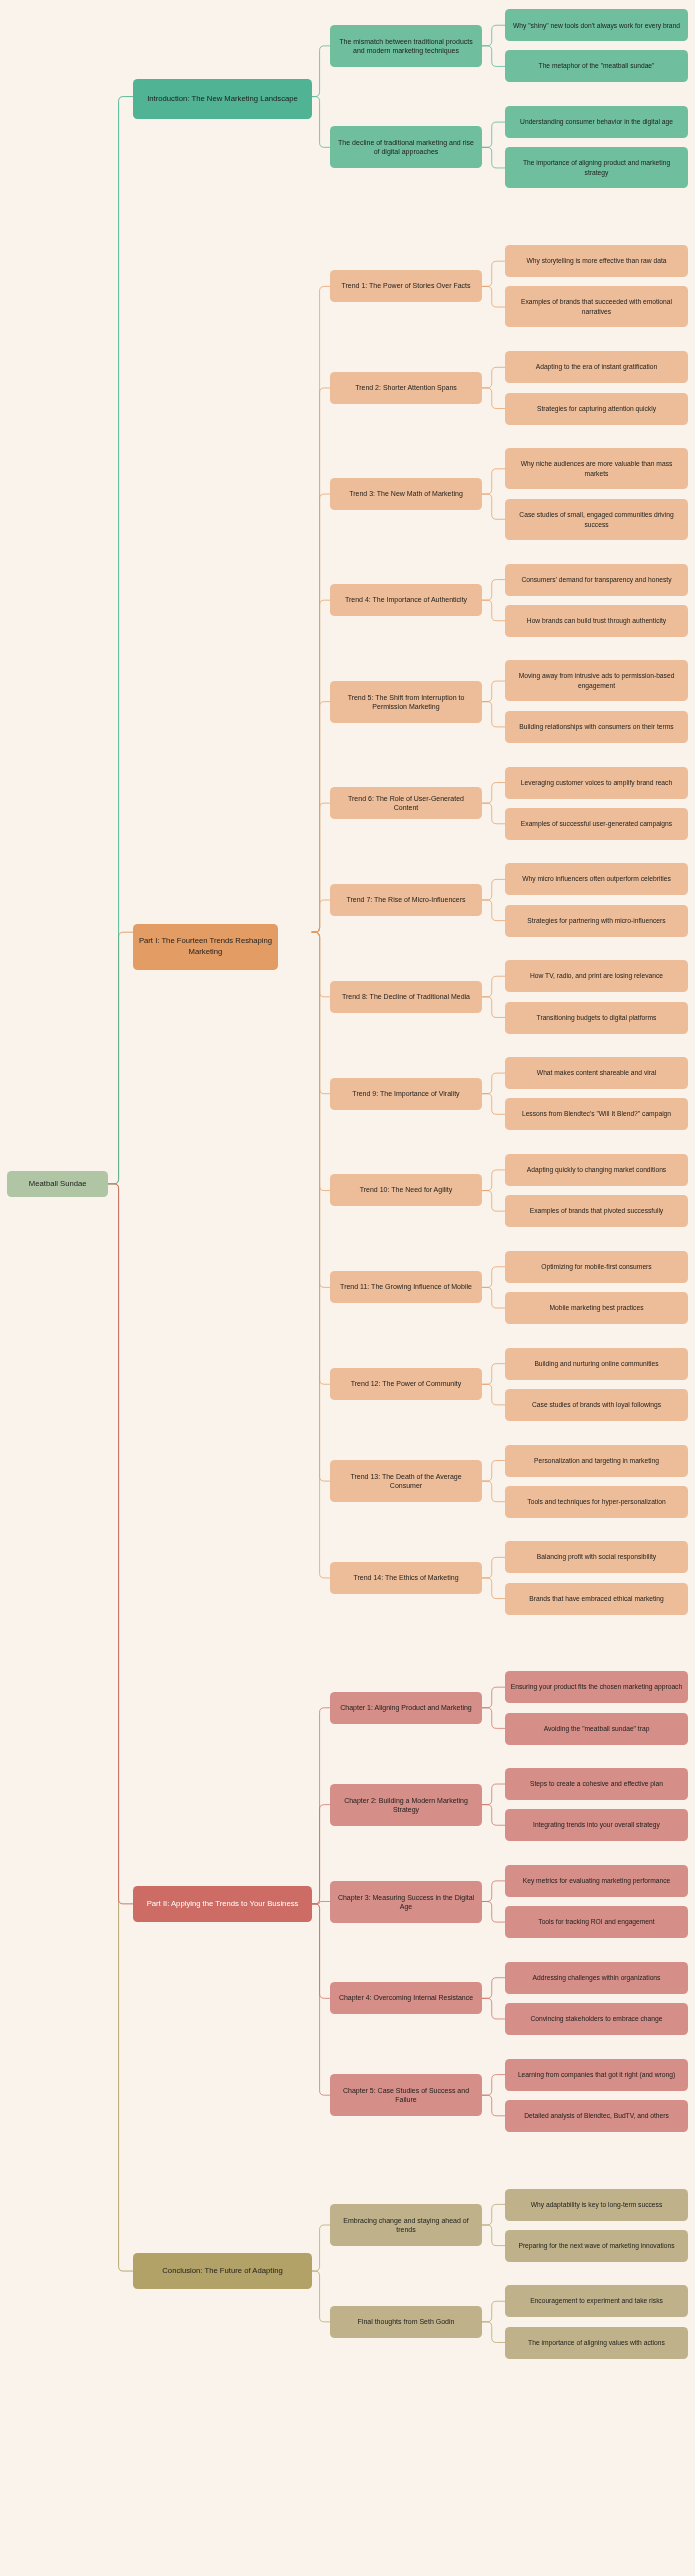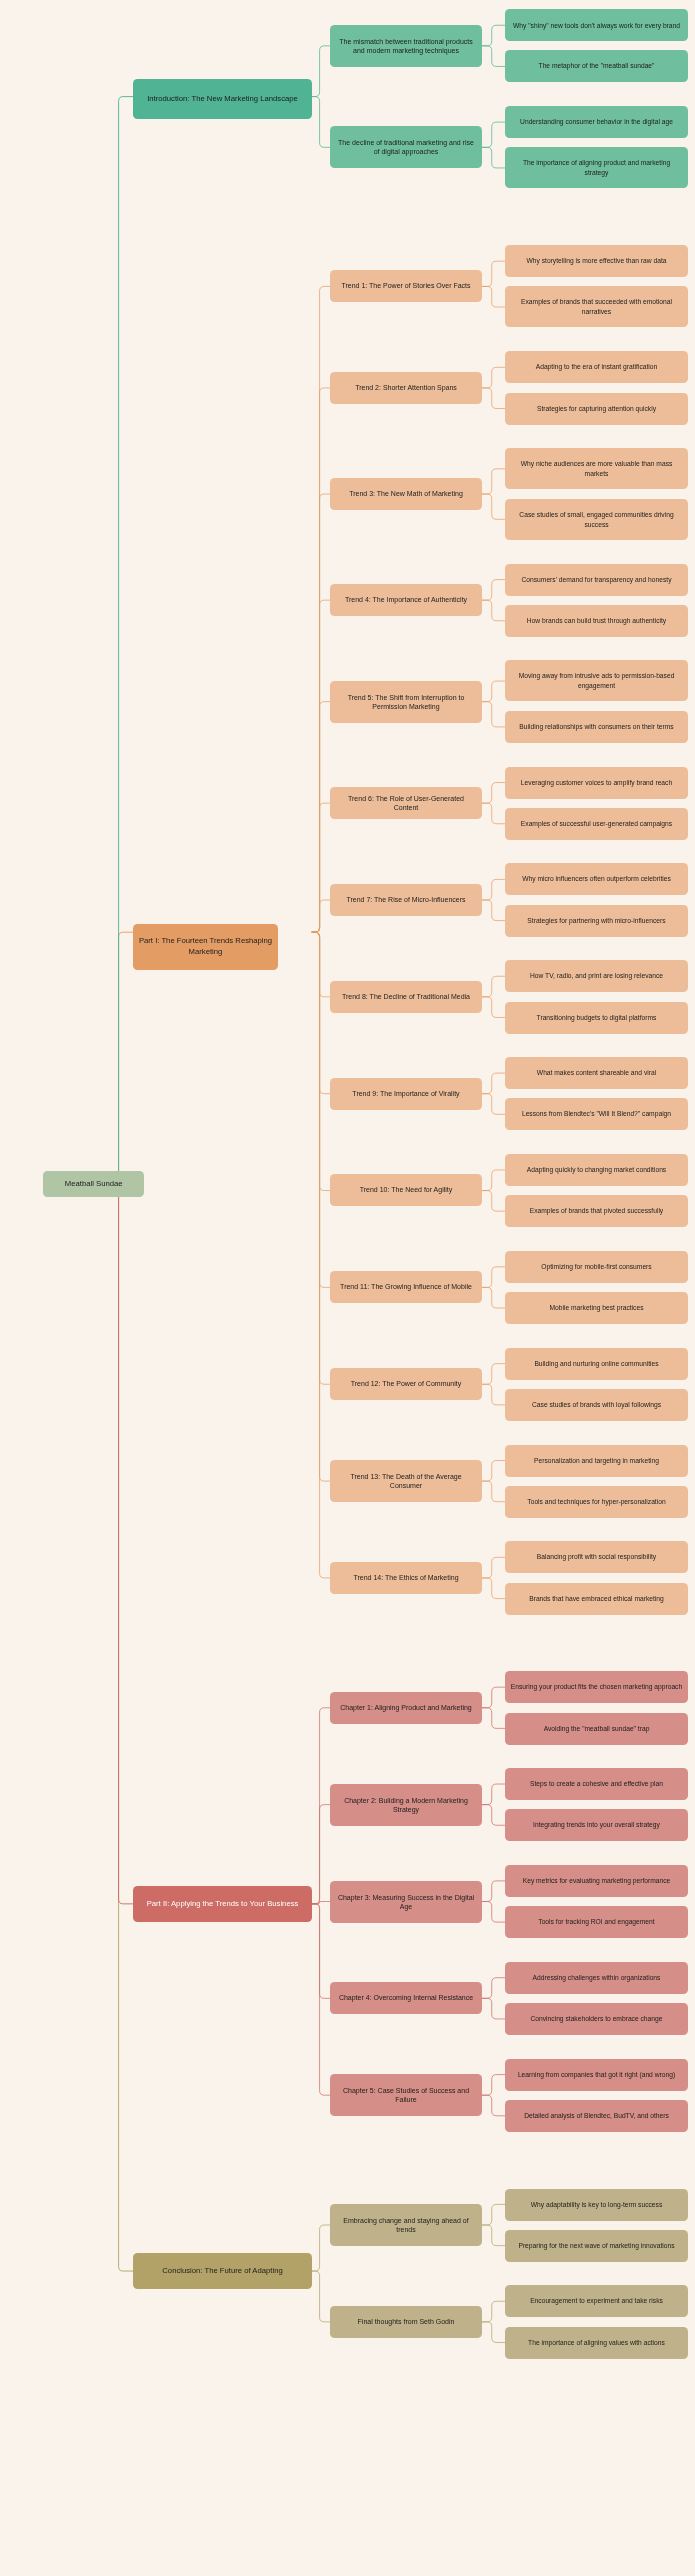--- a/index.html
+++ b/index.html
@@ -27,21 +27,21 @@
     display:flex;
     align-items:center;
     justify-content:center;
     text-align:center;
     border-radius:4.6px;
     color:#1d1d1b;
     line-height:1.38;
     padding:3.6px 5.2px;
     overflow:hidden;
   }
-  .lvl-root{ font-size:7.7px;margin-left:36px; }
+  .lvl-root{ font-size:7.7px; }
   .lvl-2{ font-size:7.7px; }
   .lvl-3{ font-size:7px; }
   .lvl-4{ font-size:6.7px; }
   .white-text{ color:#ffffff;text-align:right; }
 </style>
 </head>
 <body>
 
 <div id="map" style="height: 2768px;">
   <svg id="links" width="695" height="2768" viewBox="0 0 1349 5373">

